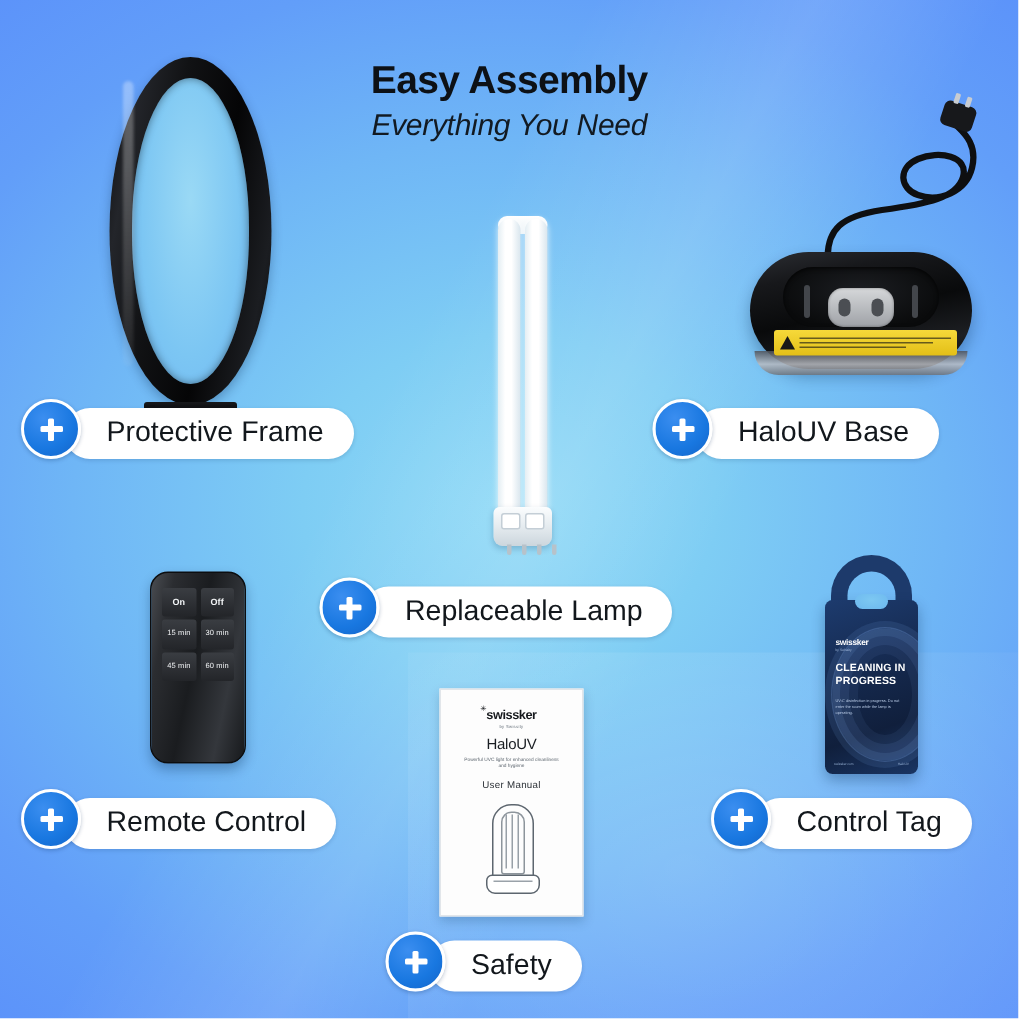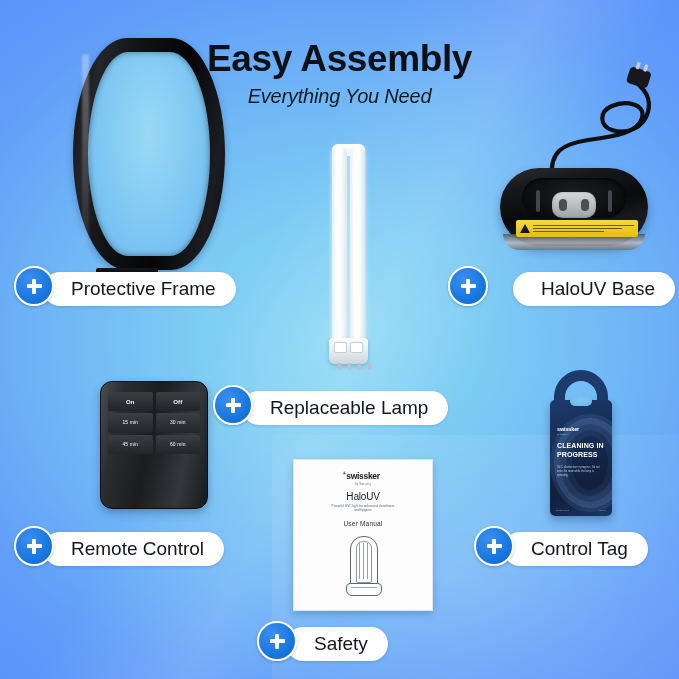--- a/index.html
+++ b/index.html
@@ -21,21 +21,21 @@
   }
   #stage:after{
     content:"";position:absolute;right:-30%;bottom:-34%;width:90%;height:70%;
     background:radial-gradient(ellipse at 30% 30%, rgba(255,255,255,.16), rgba(255,255,255,0) 62%);
     pointer-events:none;
   }
 
   
   .headings{position:absolute;left:0;right:0;top:40px;text-align:center;z-index:8;}
   .title{
-    font-size:37px;font-weight:bold;color:#0d1116;letter-spacing:-.4px;
+    font-size:26px;font-weight:bold;color:#0d1116;letter-spacing:-.4px;
     line-height:1.05;margin:0;
   }
   .subtitle{
     font-size:20px;font-style:italic;color:#121a22;font-weight:400;
     line-height:1.12;margin:6px 0 0 0;letter-spacing:-.2px;
   }
 
   
   .label{
     position:absolute;display:flex;align-items:flex-end;z-index:20;
@@ -55,21 +55,21 @@
   .label .plus i.v{width:3.4px;height:15px;}
   .label .pill{
     margin-left:-11px;background:#ffffff;border-radius:999px;
     height:34px;display:flex;align-items:center;
     padding:0 20px 0 28px;
     font-size:19px;color:#12171c;white-space:nowrap;
     box-shadow:0 1px 3px rgba(0,40,90,.16);
   }
 
   
-  .art{position:absolute;z-index:4;padding-left:44px;}
+  .art{position:absolute;z-index:4;}
 
   
   #frame-art{left:73px;top:38px;width:108px;height:232px;}
   .frame-ring{
     position:absolute;inset:0;border-radius:54px/116px;
     background:linear-gradient(100deg,#0b0b0c 0%,#23252a 16%,#111214 36%,#050506 62%,#1b1d21 86%,#090a0b 100%);
     box-shadow:0 3px 7px rgba(0,30,70,.30);
   }
   .frame-hole{
     position:absolute;left:15px;top:14px;right:15px;bottom:14px;
@@ -351,21 +351,21 @@
   </div>
 
   <div class="label" style="left:14px;top:266px;">
     <span class="plus">
         <i class="h"></i>
         <i class="v"></i>
       </span>
     <span class="pill">Protective Frame</span>
   </div>
 
-  <div class="label" style="left:448px;top:266px;gap:36px;">
+  <div class="label" style="left:435px;top:266px;">
     <span class="plus">
         <i class="h"></i>
         <i class="v"></i>
       </span>
     <span class="pill">HaloUV Base</span>
   </div>
 
   <div class="label" style="left:213px;top:385px;">
     <span class="plus">
         <i class="h"></i>

